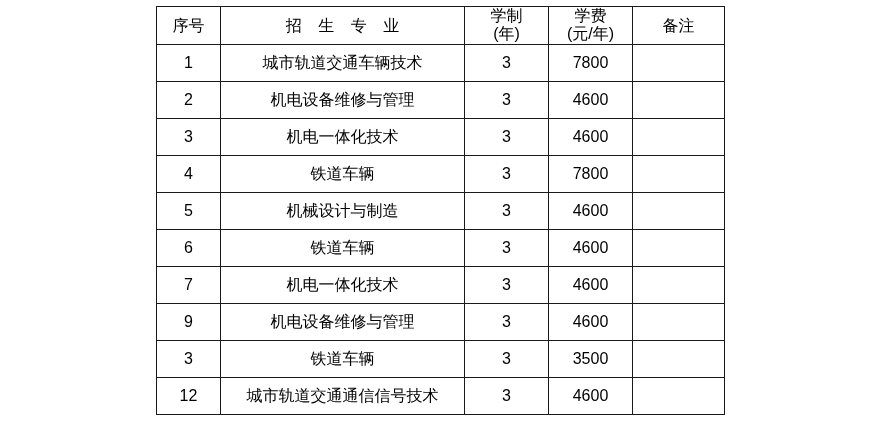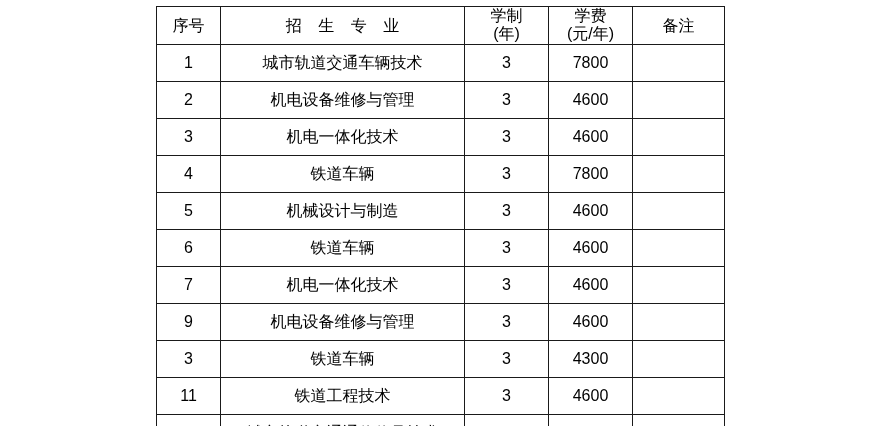--- a/index.html
+++ b/index.html
@@ -176,28 +176,21 @@
           <td class="no-cell">9</td>
           <td class="major-cell">机电设备维修与管理</td>
           <td class="years-cell">3</td>
           <td class="fee-cell">4600</td>
           <td class="remark-cell"></td>
         </tr>
         <tr>
           <td class="no-cell">3</td>
           <td class="major-cell">铁道车辆</td>
           <td class="years-cell">3</td>
-          <td class="fee-cell">4300</td>
-          <td class="remark-cell"></td>
-        </tr>
-        <tr>
-          <td class="no-cell">11</td>
-          <td class="major-cell">铁道工程技术</td>
-          <td class="years-cell">3</td>
-          <td class="fee-cell">4600</td>
+          <td class="fee-cell">3500</td>
           <td class="remark-cell"></td>
         </tr>
         <tr class="last-row">
           <td class="no-cell">12</td>
           <td class="major-cell">城市轨道交通通信信号技术</td>
           <td class="years-cell">3</td>
           <td class="fee-cell">4600</td>
           <td class="remark-cell"></td>
         </tr>
       </tbody>

